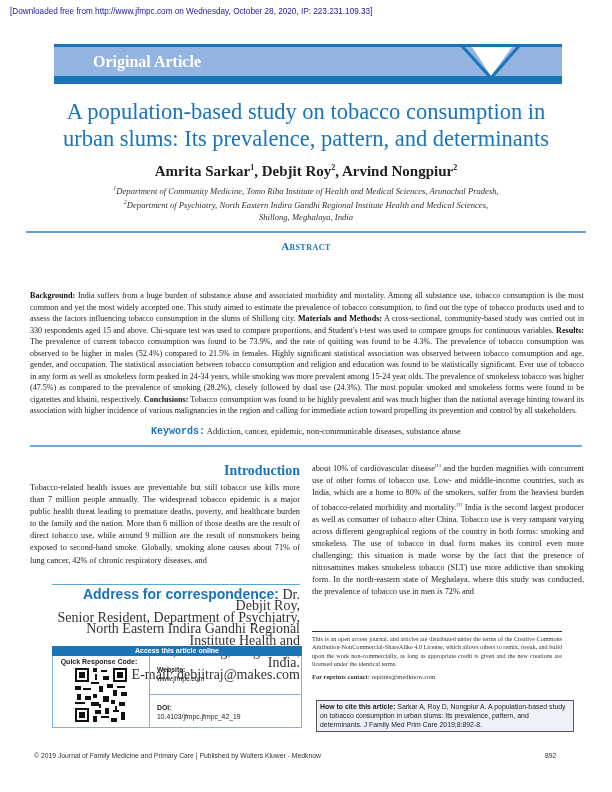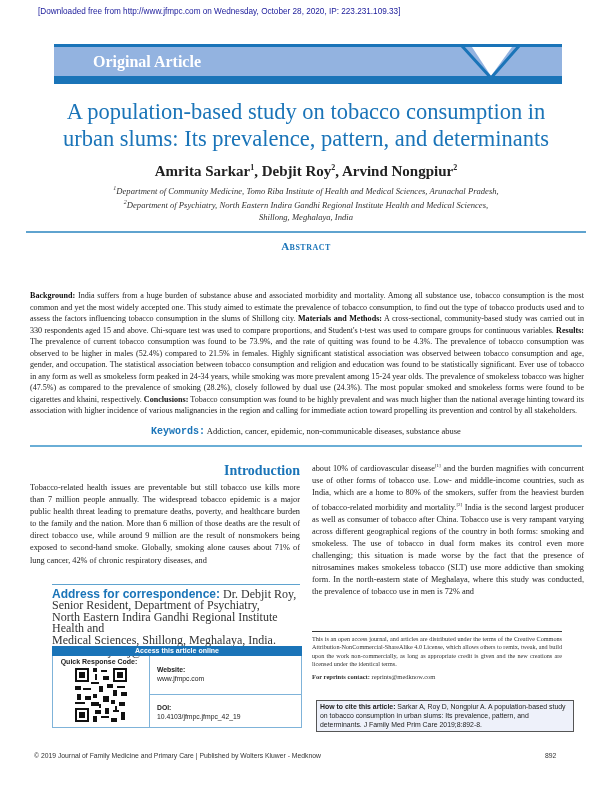--- a/index.html
+++ b/index.html
@@ -1,39 +1,39 @@
 <!DOCTYPE html>
 <html><head>
 <meta charset="utf-8">
 <style>
   html, body { margin:0; padding:0; background:#ffffff; }
   body { width:612px; height:792px; position:relative; overflow:hidden;
          font-family:"Liberation Serif", serif; color:#222; }
   .abs { position:absolute; }
-  .dl-note { left:10px; top:7px; font-family:"Liberation Sans", sans-serif; font-size:8.2px; color:#1a1a9a;margin-left:28px; }
+  .dl-note { left:10px; top:7px; font-family:"Liberation Sans", sans-serif; font-size:8.2px; color:#1a1a9a; }
   .banner { left:54px; top:44px; width:508px; height:40px; }
   .banner-text { left:64px; top:53px; font-family:"Liberation Serif", serif; font-weight:bold; font-size:16px; color:#ffffff;margin-left:29px; }
   .title { left:40px; top:98px; width:532px; text-align:center; color:#1a74b8; font-size:22.5px; line-height:27px; }
   .authors { left:40px; top:163px; width:532px; text-align:center; font-weight:bold; font-size:15px; color:#222; }
   .authors sup { font-size:8px; }
   .affil { left:40px; top:183px; width:532px; text-align:center; font-style:italic; font-size:8.6px; line-height:11.5px; color:#333; }
   .affil sup { font-size:6px; }
   .rule1 { left:26px; top:231px; width:560px; height:2px; background:#5fa3cf; }
   .abs-head { left:26px; top:240px; width:560px; text-align:center; color:#1a74b8; font-weight:bold; font-size:11px; letter-spacing:0.5px; font-variant:small-caps; }
   .abstract { left:30px; top:252px; width:554px; text-align:justify; font-size:8.1px; line-height:11.5px; color:#222;margin-top:38px; }
   .abstract b { color:#111; }
   .keywords { left:26px; top:426px; width:560px; text-align:center; font-size:8.5px; }
   .keywords b { color:#1a74b8; font-size:10px;font-family:Liberation Mono, monospace; }
   .rule2 { left:30px; top:445px; width:552px; height:2px; background:#6aaed6; }
   .col { font-size:8.3px; line-height:12.1px; text-align:justify; color:#222; }
   .intro-head { left:30px; top:463px; width:270px; text-align:right; color:#1a74b8; font-weight:bold; font-size:14px; }
   .col-left { left:30px; top:482px; width:270px; }
   .col-right { left:312px; top:460px; width:272px; }
   .rule3 { left:52px; top:584px; width:248px; height:1px; background:#5fa3cf; }
-  .corr { left:52px; top:589px; width:248px; text-align:left; font-size:12px; line-height:11.4px; color:#333; }
+  .corr { left:52px; top:589px; width:248px; text-align:right; font-size:14px; line-height:11.4px; color:#333; }
   .corr b { color:#1a74b8; font-family:"Liberation Sans", sans-serif; }
   .access { left:52px; top:646px; width:248px; height:80px; border:1px solid #7fb3d9; }
   .access-head { left:52px; top:646px; width:250px; height:10px; background:#1a74b8; color:#fff; text-align:center; font-family:"Liberation Sans", sans-serif; font-weight:bold; font-size:7px; line-height:10px; }
   .qr-label { left:54px; top:658px; width:90px; text-align:center; font-family:"Liberation Sans", sans-serif; font-weight:bold; font-size:7px; }
   .vsep { left:149px; top:656px; width:1px; height:71px; background:#7fb3d9; }
   .hsep { left:149px; top:694px; width:153px; height:1px; background:#7fb3d9; }
   .web { left:157px; top:665px; font-family:"Liberation Sans", sans-serif; font-size:6.8px; line-height:9px; }
   .doi { left:157px; top:703px; font-family:"Liberation Sans", sans-serif; font-size:6.8px; line-height:9px; }
   .qr { left:75px; top:668px; width:52px; height:54px; }
   .rule4 { left:312px; top:631px; width:250px; height:1px; background:#333; }

